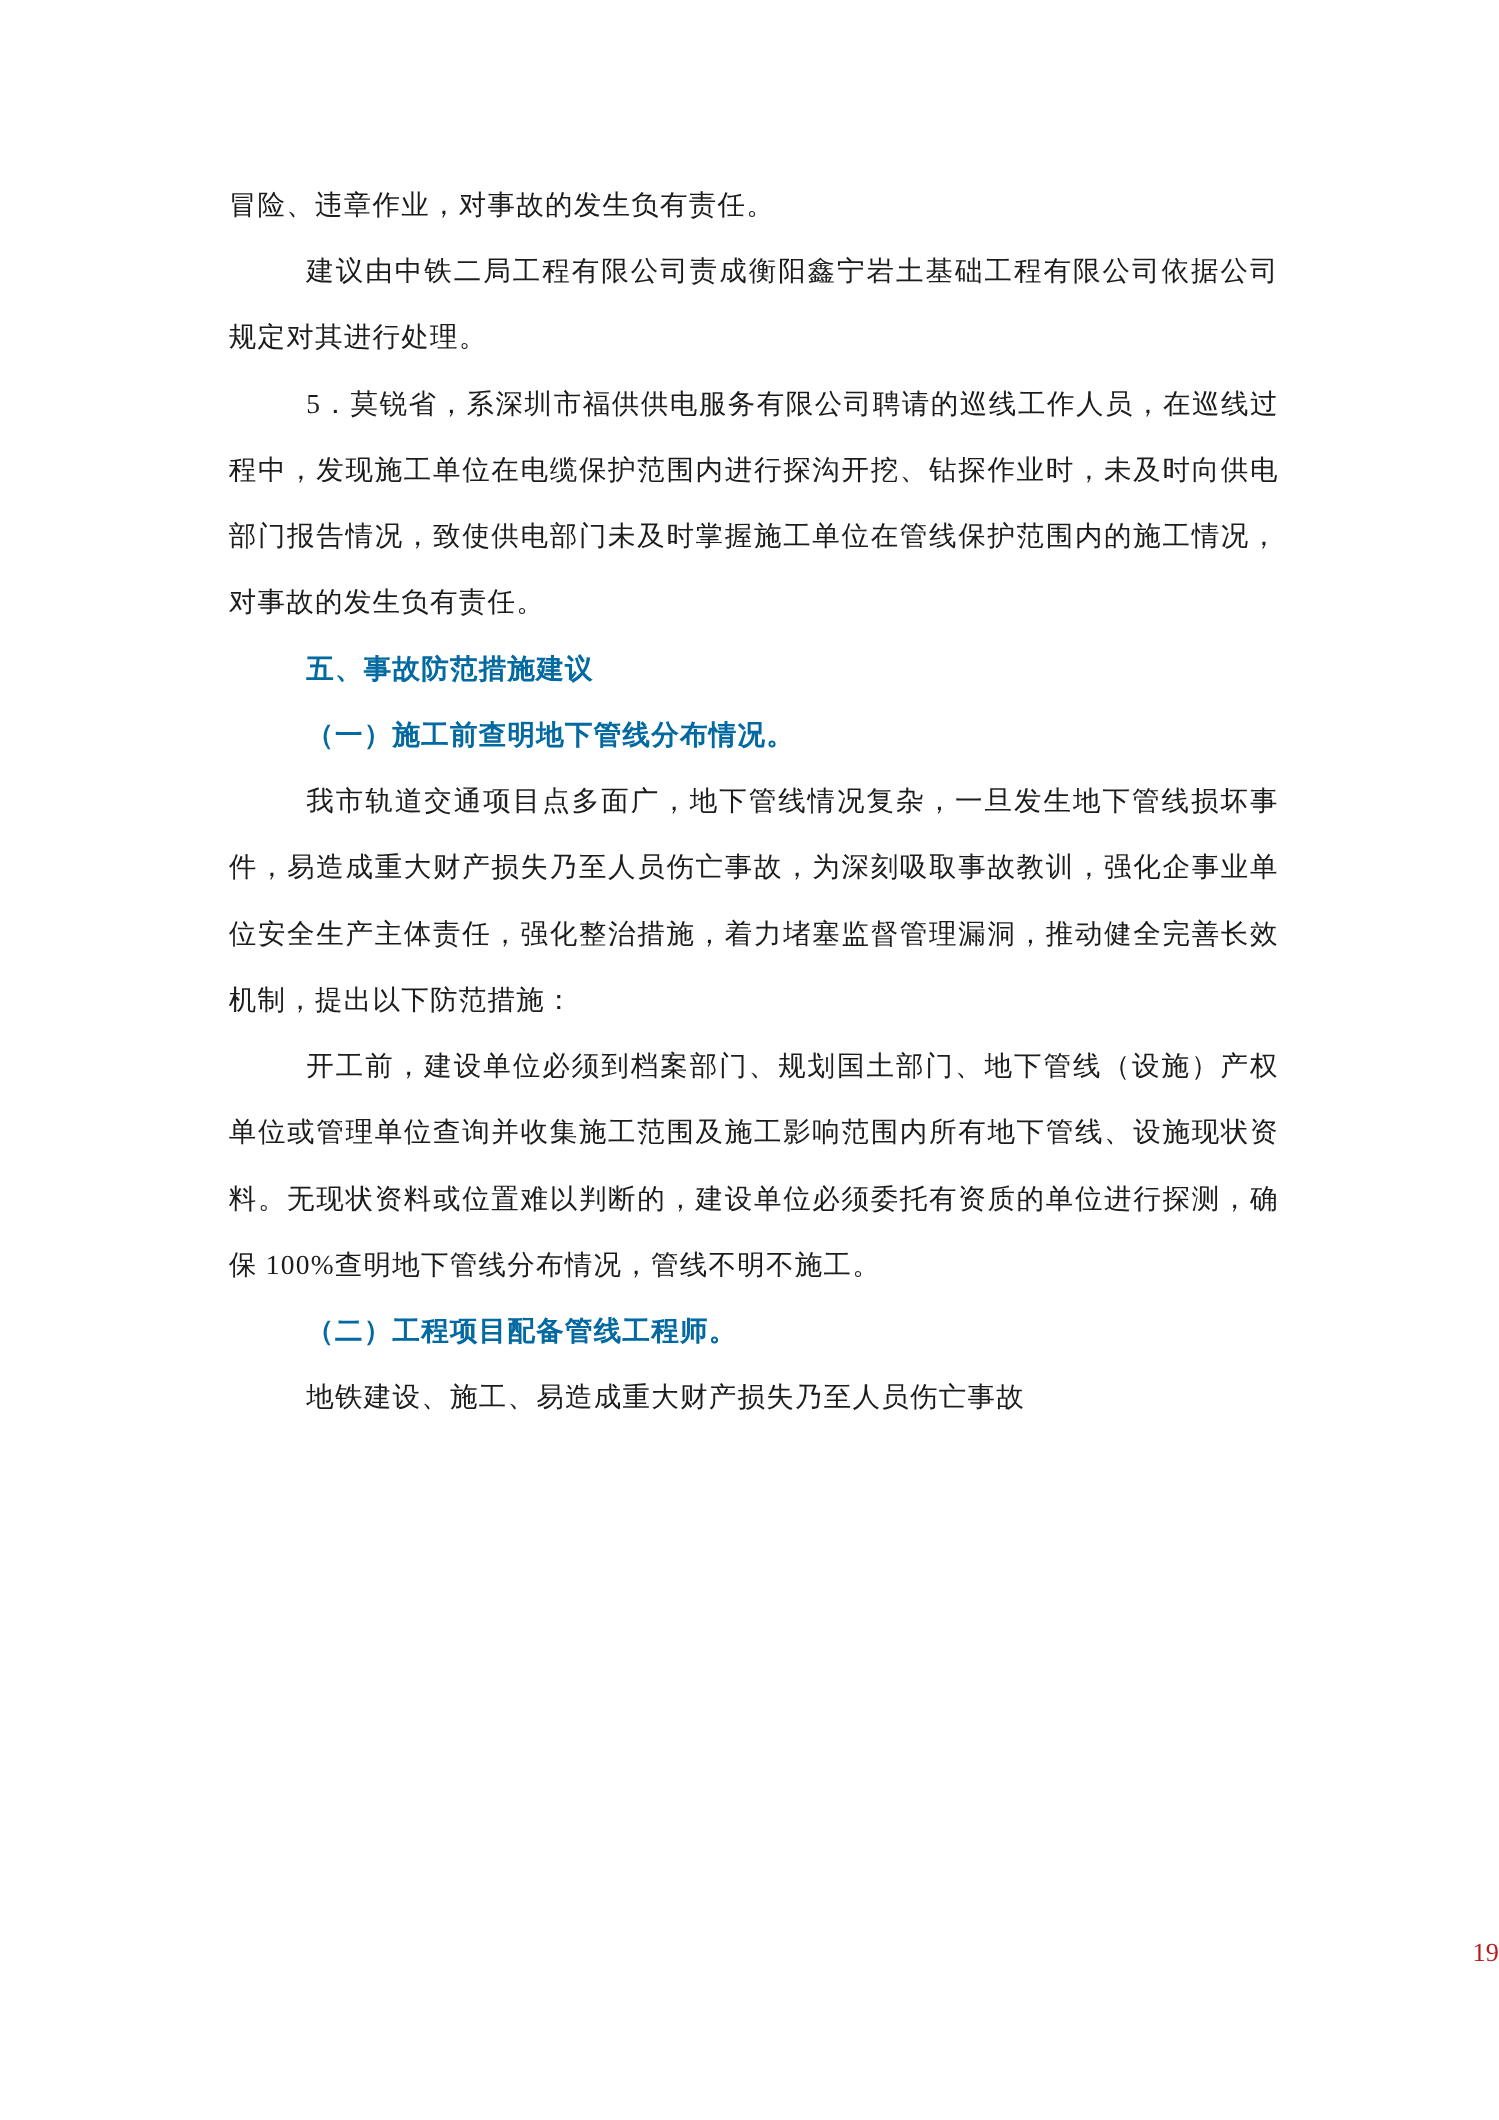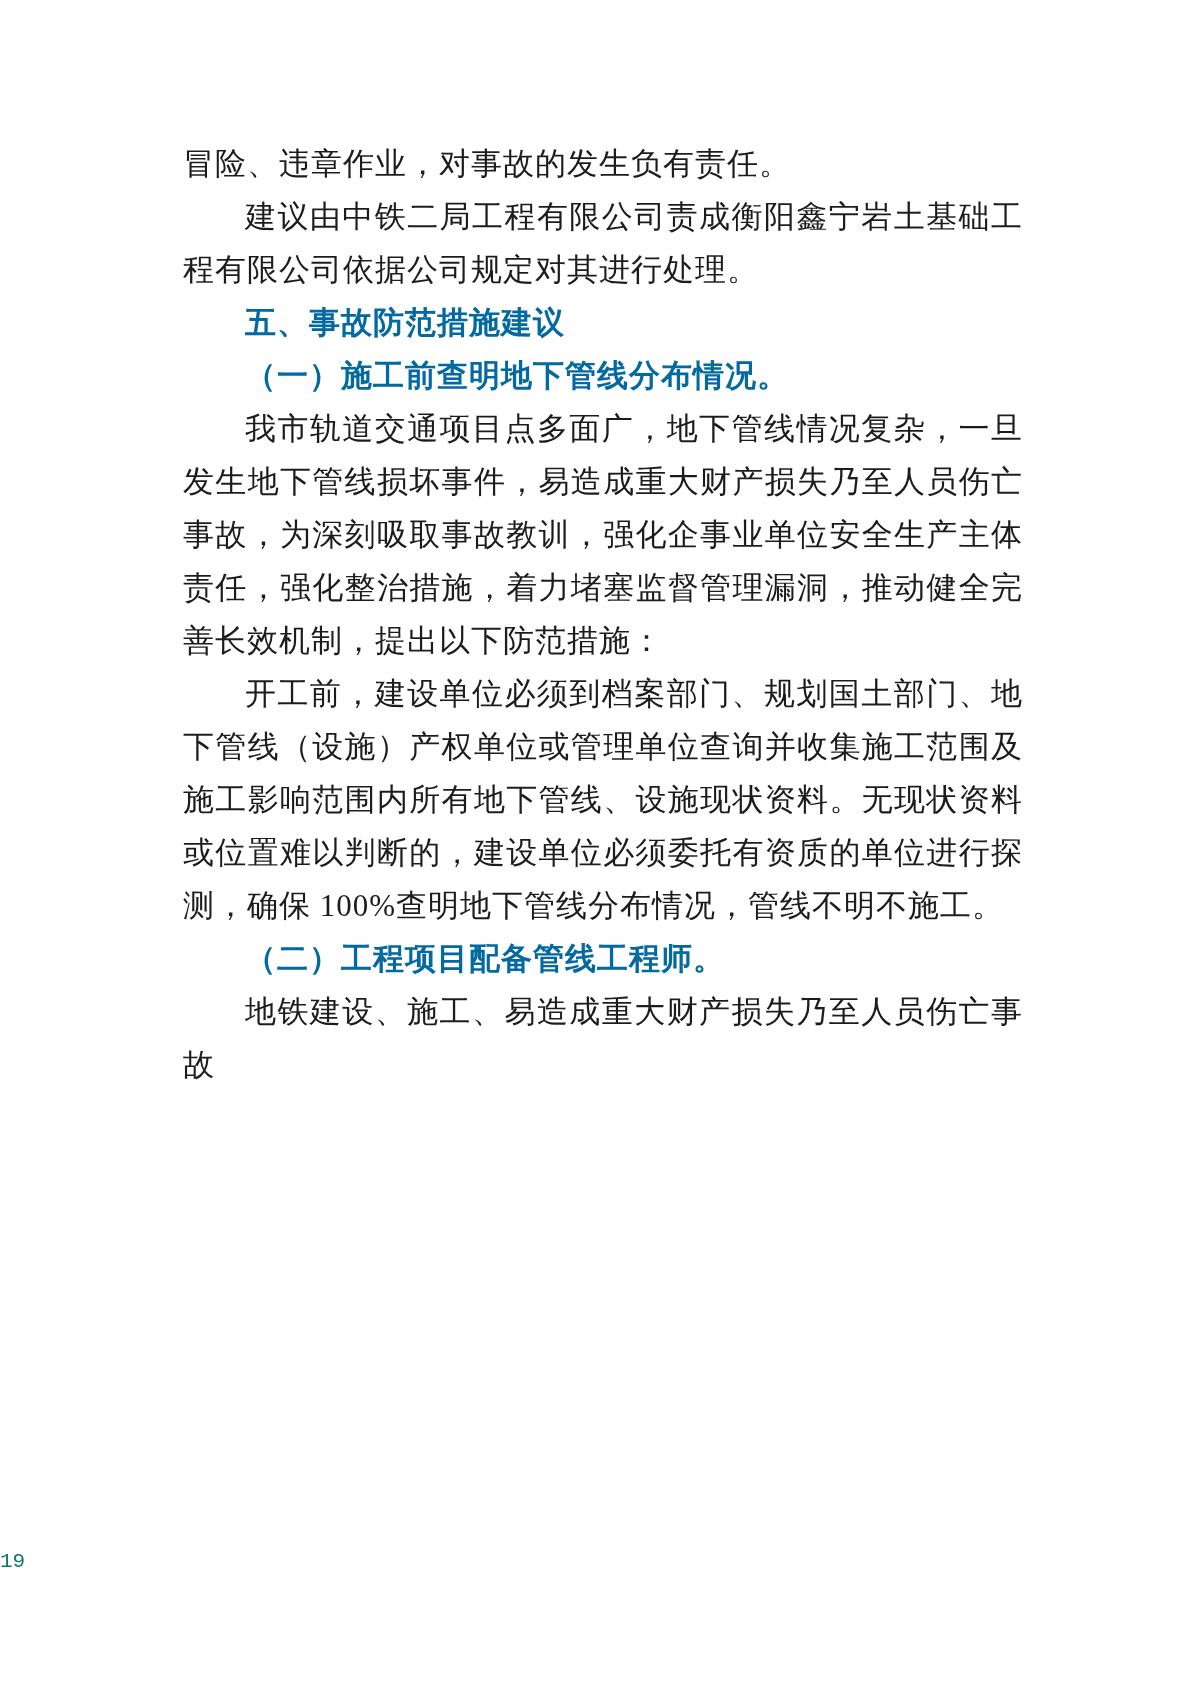--- a/index.html
+++ b/index.html
@@ -16,55 +16,56 @@
     font-family: "Liberation Serif", serif;
     color: #1c1c1c;
   }
   .doc-body {
     position: absolute;
     left: 183px;
     top: 137px;
     width: 840px;
   }
   .para {
-    font-size: 31px;
+    font-size: 22px;
     line-height: 53px;
     letter-spacing: 1px;
     text-align: justify;
     color: #1c1c1c;
     font-weight: 400;
     margin: 0;
   }
   .para.indent {
     text-indent: 62px;
   }
   .para.heading {
     font-family: "Liberation Sans", sans-serif;
     font-weight: 700;
     color: #0369a1;
   }
   .page-footer {
     position: absolute;
     left: 0;
     right: 0;
     top: 1549px;
-    text-align: left;
-    font-family: Liberation Mono, monospace;
+    text-align: right;
+    font-family: Liberation Serif, serif;
     font-size: 21px;
     line-height: 26px;
-    color: #0f766e;
+    color: #b91c1c;
   }
 </style>
 </head>
 <body>
 
 <div class="page">
   <div class="doc-body">
       <div class="para body">冒险、违章作业，对事故的发生负有责任。</div>
       <div class="para body indent">建议由中铁二局工程有限公司责成衡阳鑫宁岩土基础工程有限公司依据公司规定对其进行处理。</div>
+      <div class="para body indent">5．莫锐省，系深圳市福供供电服务有限公司聘请的巡线工作人员，在巡线过程中，发现施工单位在电缆保护范围内进行探沟开挖、钻探作业时，未及时向供电部门报告情况，致使供电部门未及时掌握施工单位在管线保护范围内的施工情况，对事故的发生负有责任。</div>
       <div class="para heading indent">五、事故防范措施建议</div>
       <div class="para heading indent">（一）施工前查明地下管线分布情况。</div>
       <div class="para body indent">我市轨道交通项目点多面广，地下管线情况复杂，一旦发生地下管线损坏事件，易造成重大财产损失乃至人员伤亡事故，为深刻吸取事故教训，强化企事业单位安全生产主体责任，强化整治措施，着力堵塞监督管理漏洞，推动健全完善长效机制，提出以下防范措施：</div>
       <div class="para body indent">开工前，建设单位必须到档案部门、规划国土部门、地下管线（设施）产权单位或管理单位查询并收集施工范围及施工影响范围内所有地下管线、设施现状资料。无现状资料或位置难以判断的，建设单位必须委托有资质的单位进行探测，确保 100%查明地下管线分布情况，管线不明不施工。</div>
       <div class="para heading indent">（二）工程项目配备管线工程师。</div>
       <div class="para body indent">地铁建设、施工、易造成重大财产损失乃至人员伤亡事故</div>
     </div>
   <div class="page-footer">19</div>
 </div>
 

